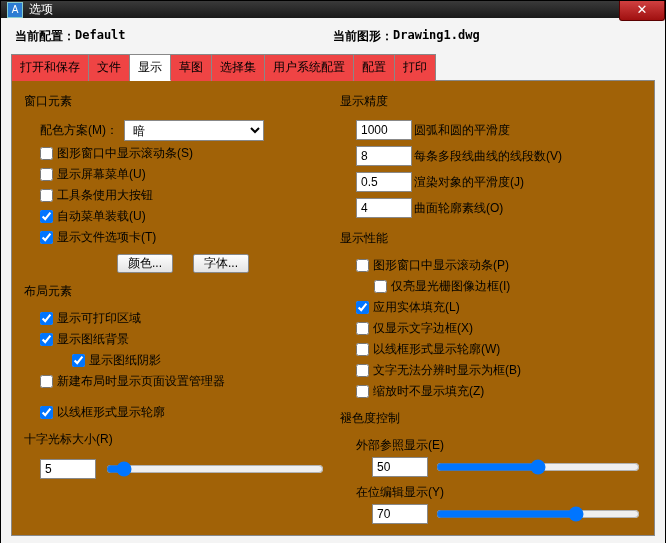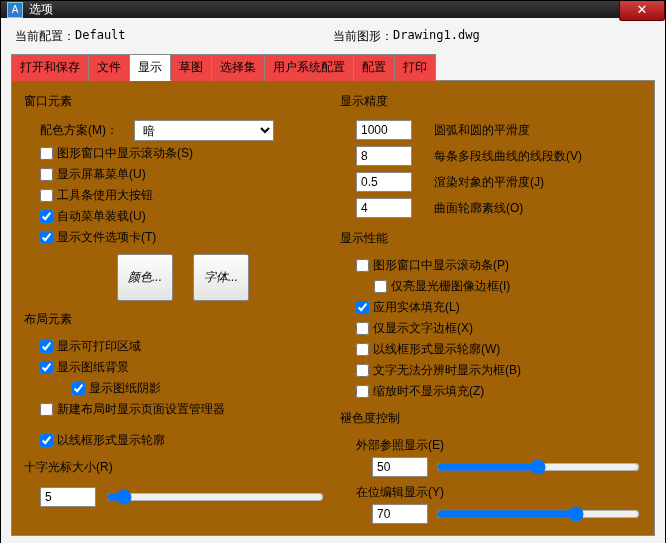--- a/index.html
+++ b/index.html
@@ -60,20 +60,21 @@
   .body {
     flex: 1;
     background: #f4f4f4;
     padding: 6px 10px 8px 10px;
     display: flex;
     flex-direction: column;
   }
   .config-row {
     display: flex;
     padding: 4px 4px 8px 4px;
+    font-weight: bold;
   }
   .config-row .half { flex: 1; display: flex; }
   .config-row .lbl { }
   .config-row .val { font-family: "SimSun", monospace; }
 
   .tabstrip {
     display: flex;
     border-bottom: 1px solid #888;
     position: relative;
   }
@@ -100,60 +101,60 @@
     background: #a16207;
     flex: 1;
     display: flex;
     padding: 10px 12px;
     gap: 14px;
   }
   .col { flex: 1; display: flex; flex-direction: column; gap: 8px; }
   .grouplabel { font-size: 12px; margin: 2px 0; }
   .indent { padding-left: 16px; display: flex; flex-direction: column; gap: 4px; }
   .indent2 { padding-left: 32px; }
-  .row { display: flex; align-items: center; gap: 16px; }
+  .row { display: flex; align-items: center; gap: 6px; }
   .chk { display: flex; align-items: center; gap: 4px; }
   input[type=checkbox] {
     width: 13px; height: 13px; margin: 0;
   }
   select.combo {
     width: 140px;
     height: 21px;
     border: 1px solid #888;
     background: #fff;
     font-size: 12px;
     padding-left: 4px;
   }
   .btn {
     border: 1px solid #888;
     background: linear-gradient(#fdfdfd, #e4e4e4);
     padding: 2px 14px;
     cursor: pointer;
     font-size: 12px;
     border-radius: 2px;
   }
-  .btnsmall { padding: 14px 10px; font-style: italic; }
+  .btnsmall { padding: 0 10px; }
   .numbox {
     width: 56px;
     height: 20px;
     border: 1px solid #888;
     padding-left: 4px;
     font-size: 12px;
   }
   .spinbox {
     width: 56px;
     height: 20px;
     border: 1px solid #888;
     padding-left: 4px;
     font-size: 12px;
   }
   .precision-row {
     display: flex;
     align-items: center;
-    gap: 22px;
+    gap: 2px;
     margin-bottom: 2px;
   }
   .precision-row .preclabel { flex: 1; }
   .slider-row {
     padding-left: 16px;
     display: flex;
     align-items: center;
     gap: 6px;
   }
   input[type=range] {

